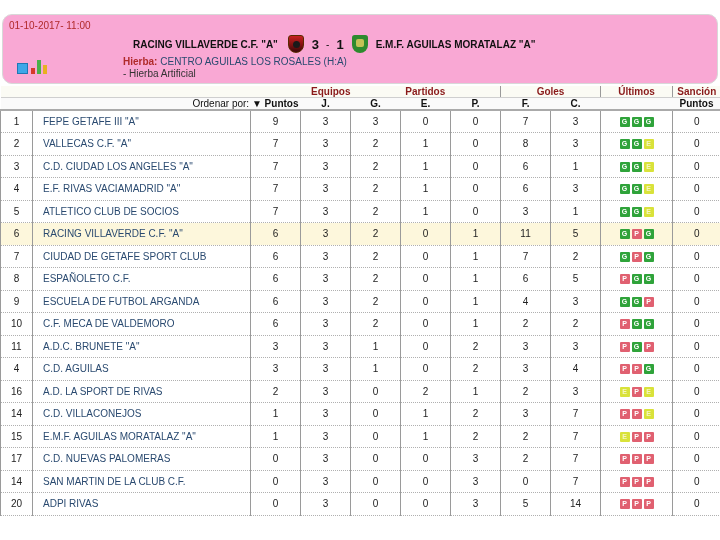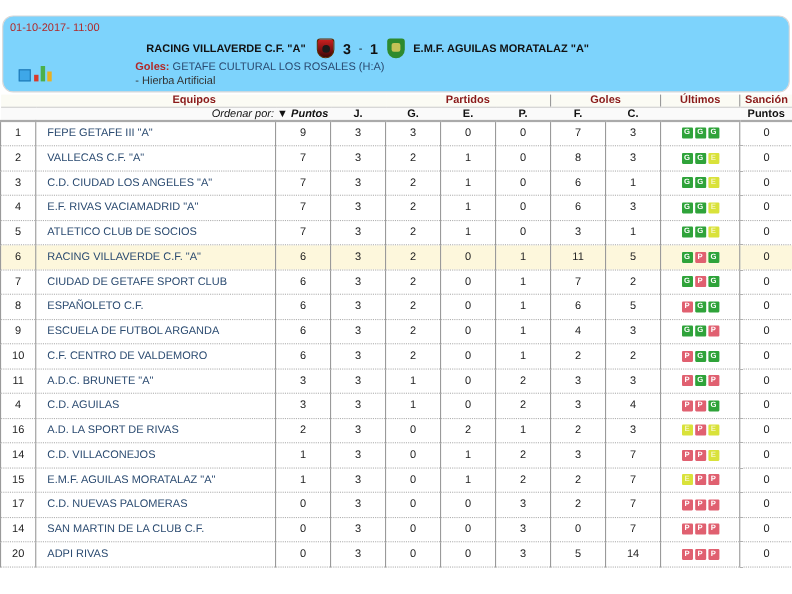--- a/index.html
+++ b/index.html
@@ -1,21 +1,21 @@
 <!DOCTYPE html>
 <html><head>
 <meta charset="utf-8">
 <style>
   * { box-sizing: border-box; margin: 0; padding: 0; }
   html, body { width: 720px; height: 540px; background: #ffffff; overflow: hidden; }
   body { font-family: "Liberation Sans", sans-serif; font-size: 10px; color: #222; position: relative; }
 
   .match-box {
     position: absolute; left: 2px; top: 14px; width: 716px; height: 70px;
-    background: #7dd3fc; border: 1px solid #d8d8d8; border-radius: 10px;
+    background: #f9a8d4; border: 1px solid #d8d8d8; border-radius: 10px;
   }
   .match-date { position: absolute; left: 6px; top: 5px; color: #b02a2a; font-size: 10px; }
   .match-line { position: absolute; left: 130px; top: 18px; height: 22px; display: flex; align-items: center; }
   .team-name { font-weight: bold; font-size: 10px; color: #111; }
   .crest { width: 16px; height: 18px; margin: 0 8px 0 10px; position: relative; }
   .crest.home { background: linear-gradient(180deg,#c82020 0%,#7a1010 60%,#3a0808 100%); border-radius: 3px 3px 8px 8px; border: 1px solid #5a2a00; }
   .crest.home::after { content:""; position:absolute; left:4px; top:5px; width:7px; height:7px; border-radius:50%; background:#1a1a1a; }
   .crest.away { background: #2e8a2e; border-radius: 3px 3px 9px 9px; margin: 0 8px 0 8px; }
   .crest.away::after { content:""; position:absolute; left:4px; top:4px; width:8px; height:8px; background:#e8d060; border-radius:2px; opacity:.8; }
   .score { font-weight: bold; font-size: 13px; color: #111; display: flex; align-items: center; gap: 7px; }
@@ -25,24 +25,24 @@
   .campo .val { color: #2a4a70; }
   .stats-icon { position: absolute; left: 14px; top: 44px; width: 32px; height: 16px; }
   .stats-icon .sq { position: absolute; left: 0; top: 4px; width: 11px; height: 11px; background: #3ea7e8; border: 1px solid #1f78b4; }
   .stats-icon .b1 { position: absolute; left: 14px; top: 9px; width: 4px; height: 6px; background: #d83a2a; }
   .stats-icon .b2 { position: absolute; left: 20px; top: 1px; width: 4px; height: 14px; background: #4bb04b; }
   .stats-icon .b3 { position: absolute; left: 26px; top: 6px; width: 4px; height: 9px; background: #e8b020; }
 
   table.standings { position: absolute; left: 0; top: 86px; width: 720px; border-collapse: collapse; table-layout: fixed; }
   table.standings td, table.standings th { font-size: 10px; text-align: center; height: 22.5px; border-left: 1px solid #9a9a9a; border-bottom: 1px dotted #b0b0b0; }
   table.standings tr.h1 th { height: 11px; font-weight: bold; color: #8a1a1a; border-bottom: 1px solid #cfcfcf; background: #fbfbf4; }
-  table.standings tr.h1 th.equipos { text-align: center; padding-left: 2px; border-left: none; }
+  table.standings tr.h1 th.equipos { text-align: right; padding-left: 2px; border-left: none; }
   table.standings tr.h1 th.noborder { border-left: none; }
   table.standings tr.h2 th { height: 11px; font-weight: bold; color: #111; border-left: none; border-bottom: 2px solid #aaa; background: #fafafa; }
-  table.standings tr.h2 th.order { text-align: right; padding-right: 2px; font-weight: normal; font-style: italic; }
+  table.standings tr.h2 th.order { text-align: right; padding-right: 2px; font-weight: normal; }
   table.standings tr.h2 th.order b { font-weight: bold; }
   table.standings td.pos { border-left: 1px solid #9a9a9a; color: #222; }
   table.standings td.team { text-align: left; padding-left: 10px; color: #2a4a70; }
   table.standings tr.highlight td { background: #fdf7dc; }
   .form { display: inline-flex; gap: 2px; vertical-align: middle; }
   .form span { display: inline-block; width: 10px; height: 10px; font-size: 7px; font-weight: bold; color: #fff; line-height: 10px; text-align: center; border-radius: 1px; }
   .form .G { background: #2fa33a; }
   .form .E { background: #d9e23a; color: #f5f5c0; }
   .form .P { background: #e06070; }
 </style>
@@ -62,22 +62,22 @@
     <span class="crest away"></span>
     <span class="team-name">E.M.F. AGUILAS MORATALAZ "A"</span>
   </div>
   <div class="stats-icon">
     <span class="sq"></span>
       <span class="b1"></span>
       <span class="b2"></span>
       <span class="b3"></span>
   </div>
   <div class="campo">
-    <span class="lbl">Goles:</span>
-    <span class="val">GETAFE CULTURAL LOS ROSALES (H:A)</span><br>
+    <span class="lbl">Hierba:</span>
+    <span class="val">CENTRO AGUILAS LOS ROSALES (H:A)</span><br>
     <span>- Hierba Artificial</span>
   </div>
 </div>
 
 <table class="standings">
   <colgroup>
     <col style="width:32px">
       <col style="width:218px">
       <col style="width:50px">
     <col style="width:50px">
@@ -262,21 +262,21 @@
     <td>3</td>
     <td><span class="form">
             <span class="G">G</span>
             <span class="G">G</span>
             <span class="P">P</span>
           </span></td>
     <td>0</td>
   </tr>
       <tr>
     <td class="pos">10</td>
-    <td class="team">C.F. CENTRO DE VALDEMORO</td>
+    <td class="team">C.F. MECA DE VALDEMORO</td>
     <td>6</td>
     <td>3</td>
     <td>2</td>
     <td>0</td>
     <td>1</td>
     <td>2</td>
     <td>2</td>
     <td><span class="form">
             <span class="P">P</span>
             <span class="G">G</span>

